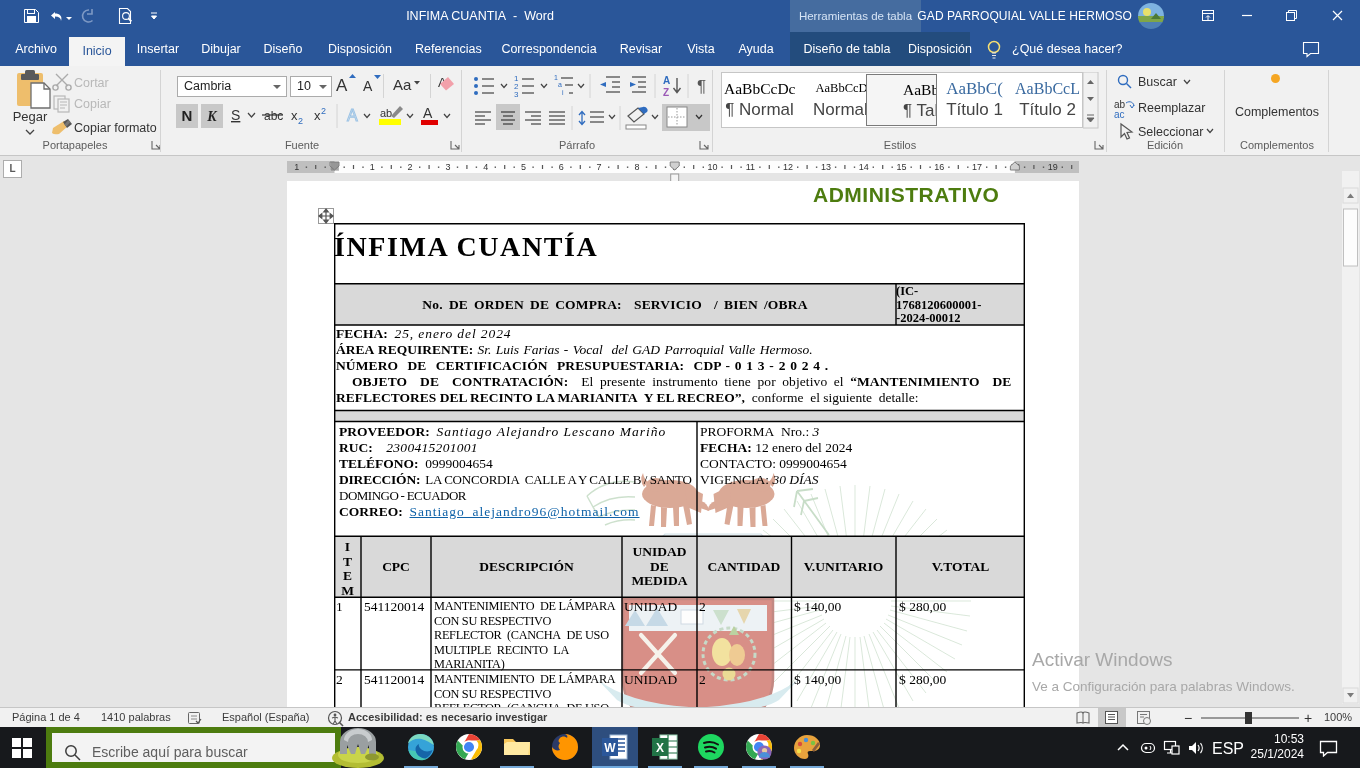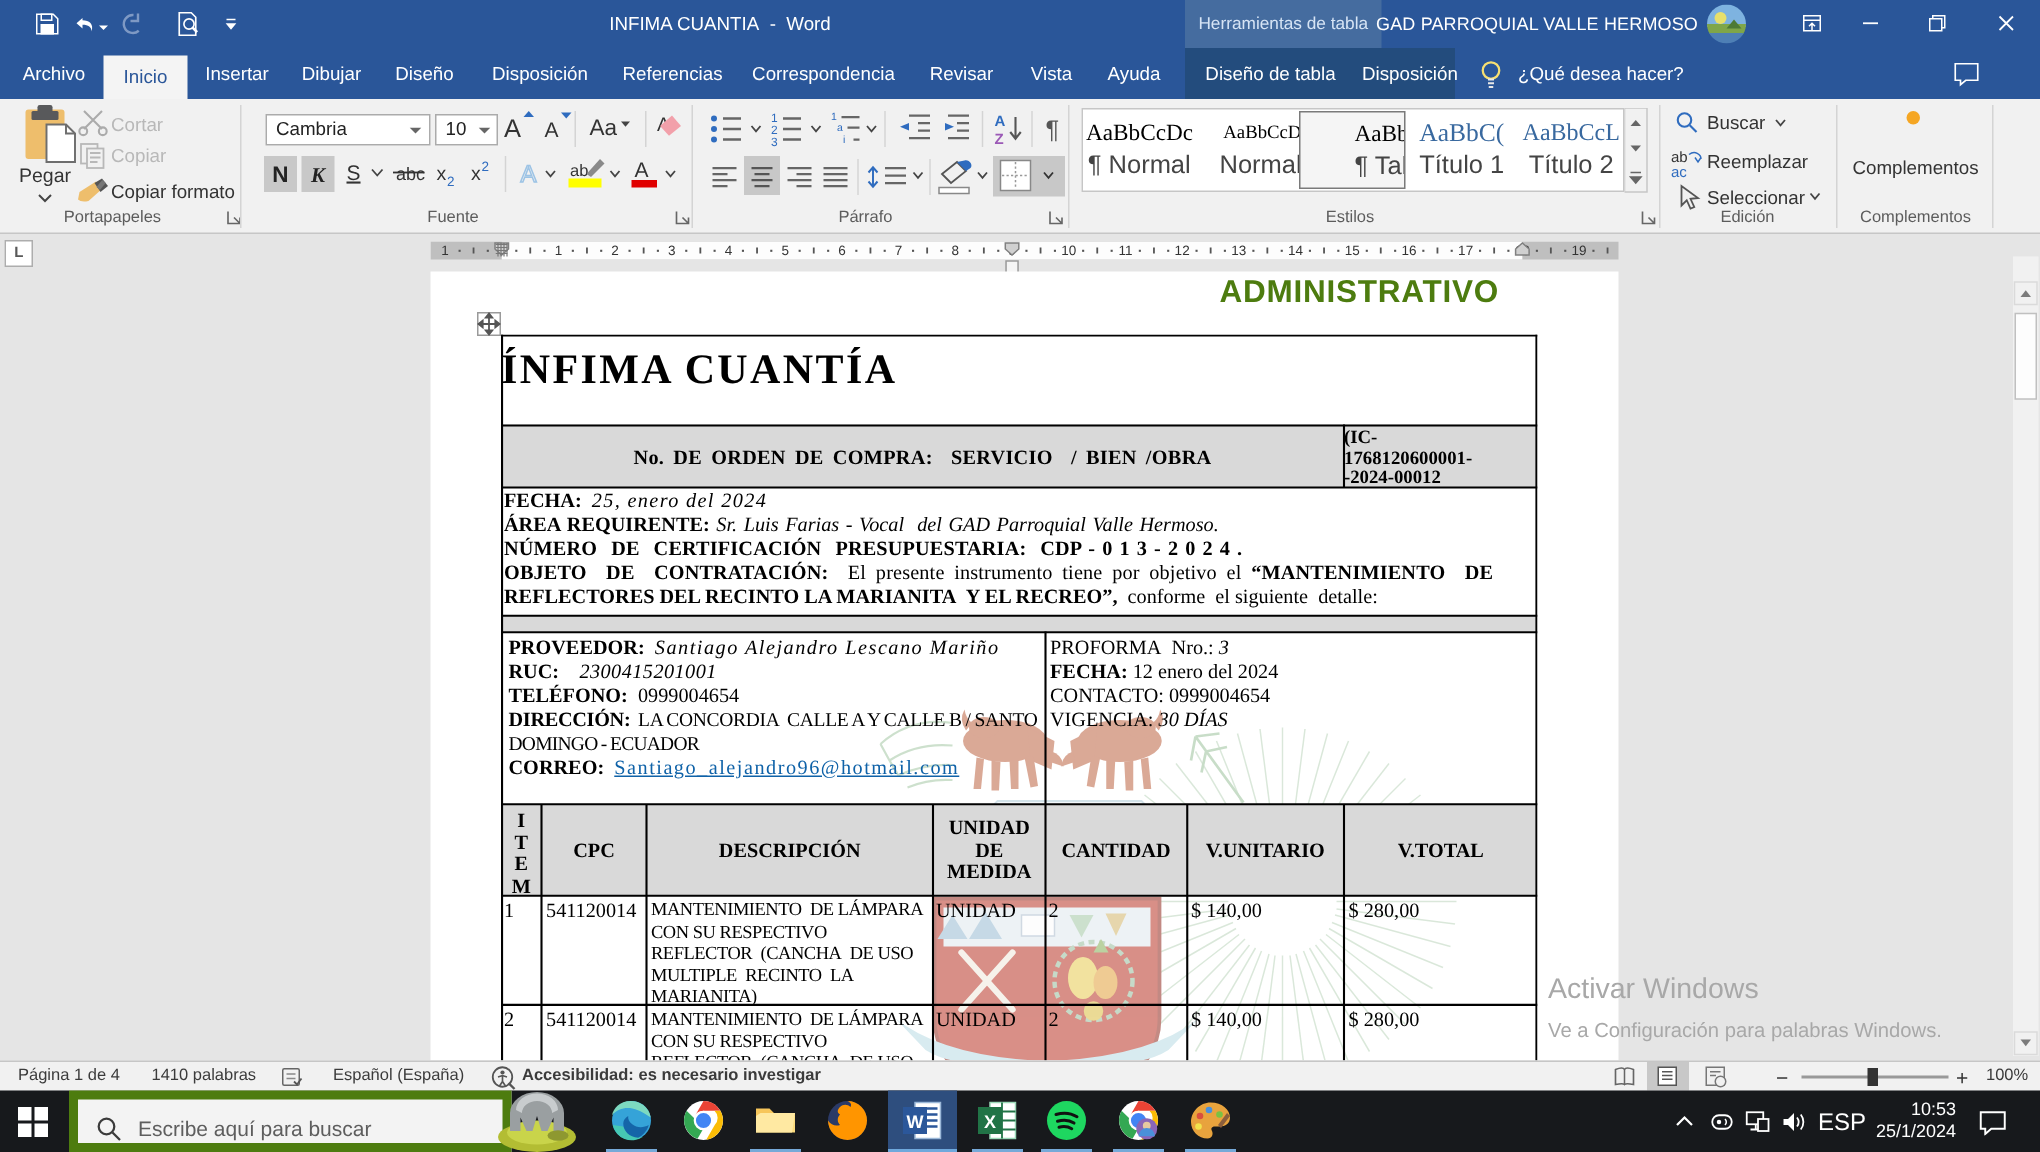--- a/index.html
+++ b/index.html
@@ -580,21 +580,21 @@
             <path d="M27 313 v172 M97 313 v172 M288 313 v172 M363 313 v172 M457.5 313 v172 M562 313 v172"></path>
           </g>
         </svg>
         <div class="dt" style="left:0;top:8px;width:691px;text-align:left;font-size:28px;font-weight:bold;letter-spacing:1.6px;">ÍNFIMA CUANTÍA</div>
         <div class="dt b" style="left:0;top:74px;width:562px;text-align:center;font-size:13.5px;word-spacing:2.5px;letter-spacing:0.2px;">No. DE ORDEN DE COMPRA:&nbsp; SERVICIO&nbsp; / BIEN /OBRA</div>
         <div class="dt b" style="left:562px;top:62px;width:129px;text-align:left;font-size:12.5px;line-height:13.5px;">(IC-<br>1768120600001-<br>-2024-00012</div>
         <div class="dt" style="left:2px;top:103px;width:687px;line-height:16px;">
           <div><span class="b">FECHA:</span>&nbsp; <i style="letter-spacing:0.9px;">25, enero del 2024</i></div>
           <div style="word-spacing:1px;"><span class="b">ÁREA REQUIRENTE:</span> <i>Sr. Luis Farias - Vocal&nbsp; del GAD Parroquial Valle Hermoso.</i></div>
           <div><span class="b" style="word-spacing:1.2px;letter-spacing:0.1px;">NÚMERO&nbsp; DE&nbsp; CERTIFICACIÓN&nbsp; PRESUPUESTARIA:&nbsp; CDP - 0 1 3 - 2 0 2 4 .</span></div>
-          <div style="word-spacing:3px;letter-spacing:0.1px;"><span class="b">OBJETO&nbsp; DE&nbsp; CONTRATACIÓN:</span>&nbsp; El presente instrumento tiene por objetivo el <span class="b">“MANTENIMIENTO&nbsp; DE</span></div>
+          <div style="word-spacing:3px;letter-spacing:0.1px;margin-left:16px;"><span class="b">OBJETO&nbsp; DE&nbsp; CONTRATACIÓN:</span>&nbsp; El presente instrumento tiene por objetivo el <span class="b">“MANTENIMIENTO&nbsp; DE</span></div>
           <div><span class="b">REFLECTORES DEL RECINTO LA MARIANITA&nbsp; Y EL RECREO”,</span>&nbsp; conforme&nbsp; el siguiente&nbsp; detalle:</div>
         </div>
         <div class="dt" style="left:5px;top:201px;width:355px;line-height:16px;">
           <div><span class="b">PROVEEDOR:</span>&nbsp; <i style="letter-spacing:1px;">Santiago Alejandro Lescano Mariño</i></div>
           <div><span class="b">RUC:</span>&nbsp;&nbsp;&nbsp; <i style="letter-spacing:0.3px;">2300415201001</i></div>
           <div><span class="b">TELÉFONO:</span>&nbsp; 0999004654</div>
           <div style="font-size:13px;letter-spacing:-0.2px;word-spacing:-0.5px;"><span class="b" style="font-size:13.5px;">DIRECCIÓN:</span>&nbsp; LA CONCORDIA&nbsp; CALLE A Y CALLE B / SANTO<br><span style="letter-spacing:-0.5px;">DOMINGO - ECUADOR</span></div>
           <div><span class="b">CORREO:</span>&nbsp; <span style="color:#0F62A8;text-decoration:underline;letter-spacing:1px;">Santiago_alejandro96@hotmail.com</span></div>
         </div>
         <div class="dt" style="left:366px;top:201px;width:320px;line-height:16px;">

